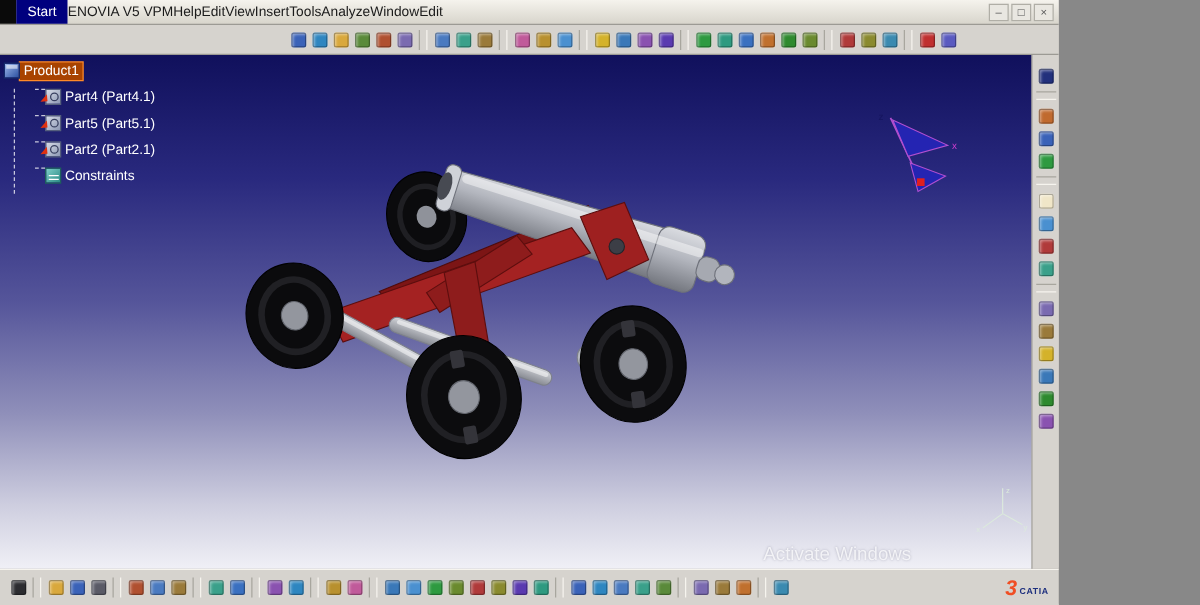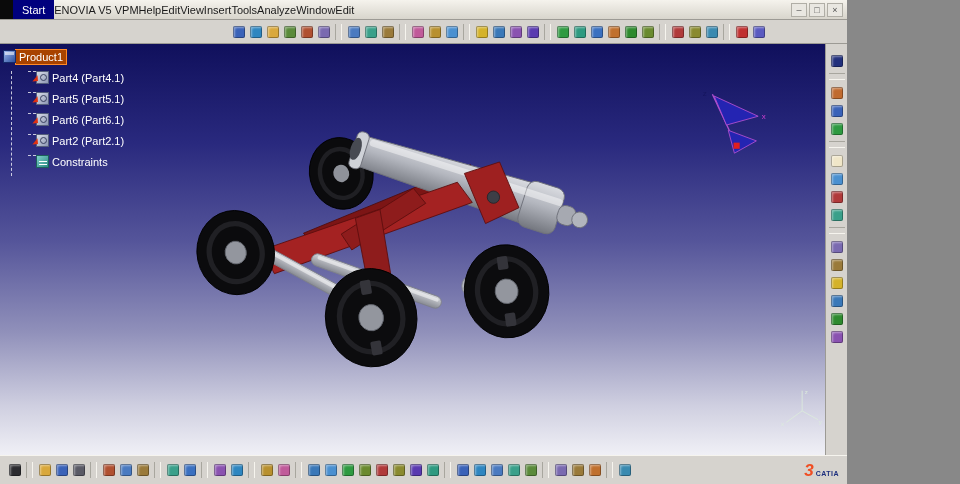--- a/index.html
+++ b/index.html
@@ -292,33 +292,30 @@
           <div class="tree-row">
             <span class="node-icon part-icon"></span>
             <span class="tree-label">Part4 (Part4.1)</span>
           </div>
           <div class="tree-row">
             <span class="node-icon part-icon"></span>
             <span class="tree-label">Part5 (Part5.1)</span>
           </div>
           <div class="tree-row">
             <span class="node-icon part-icon"></span>
-            <span class="tree-label">Part6 (Part6.1)</span>
-          </div>
-          <div class="tree-row">
-            <span class="node-icon part-icon"></span>
             <span class="tree-label">Part2 (Part2.1)</span>
           </div>
           <div class="tree-row">
             <span class="node-icon constraints-icon"></span>
             <span class="tree-label">Constraints</span>
           </div>
         </div>
       </div>
 
+      <div class="watermark">Activate Windows</div>
     </div>
 
     <div class="right-strip">
         <span class="tb-icon">
           <span class="tb-glyph" style="background: rgb(34, 48, 124);"></span>
         </span>
         <span class="tb-sep"></span>
         <span class="tb-icon">
           <span class="tb-glyph" style="background: rgb(192, 106, 46);"></span>
         </span>

